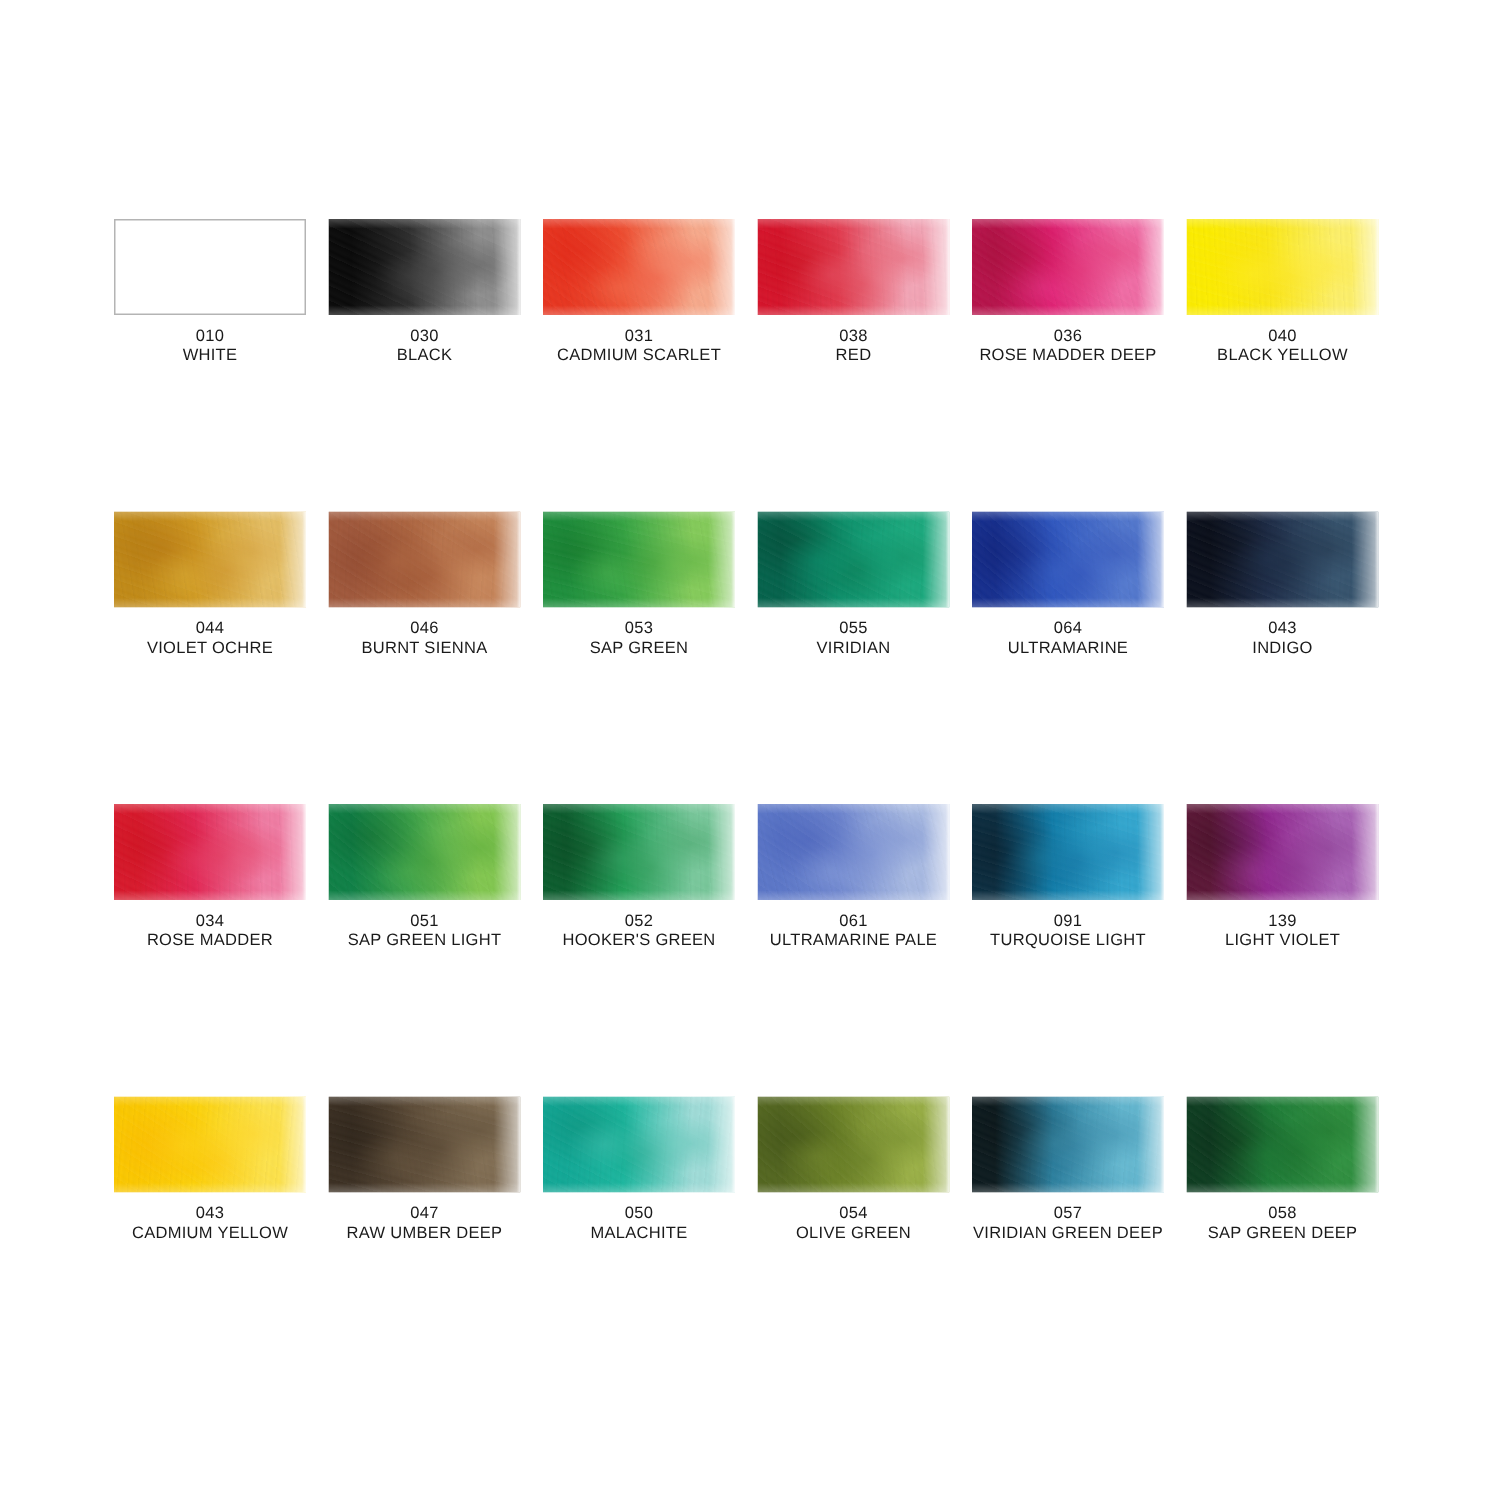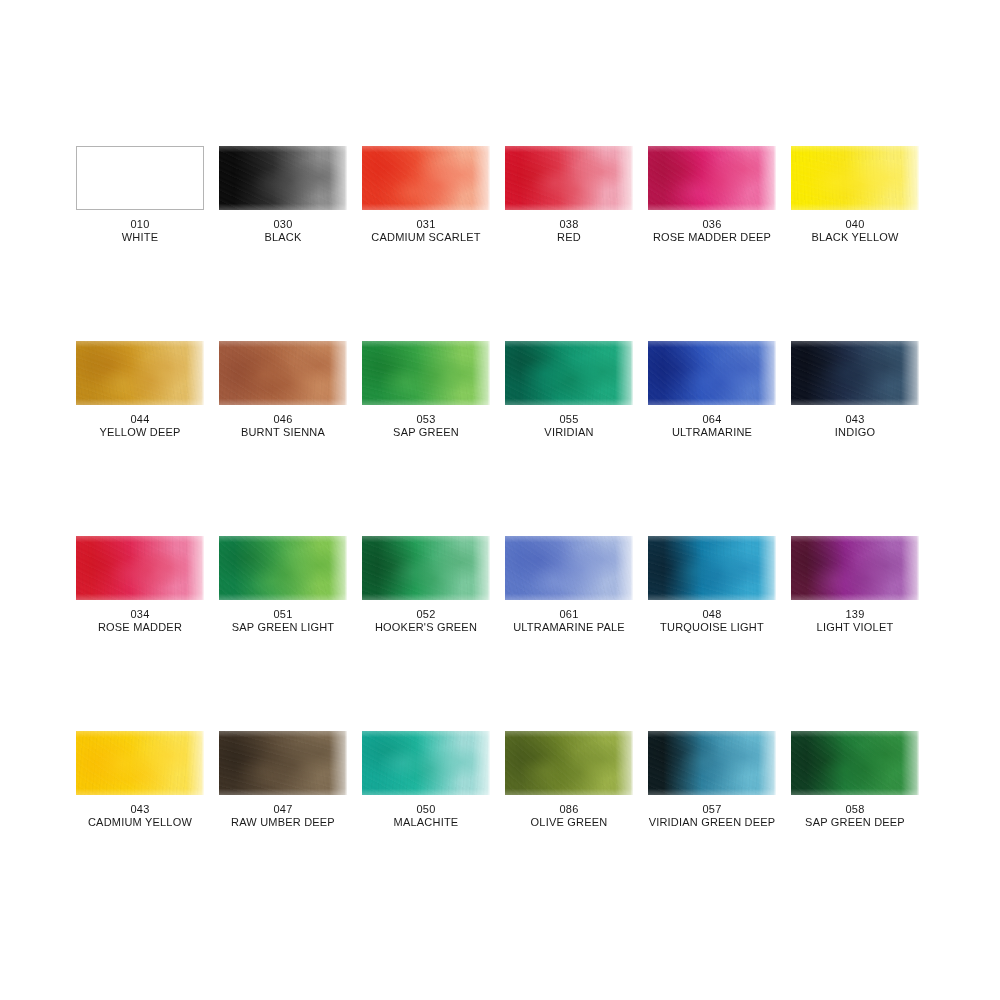--- a/index.html
+++ b/index.html
@@ -182,21 +182,21 @@
       <div class="swatch-row">
         <div class="swatch-cell">
           <div class="swatch-chip">
             <div class="chip-wash" style="background: linear-gradient(90deg, rgb(193, 138, 22) 0%, rgb(193, 138, 22) 12%, rgb(209, 155, 34) 42%, rgb(228, 189, 98) 78%, rgb(228, 189, 98) 100%);"></div>
             <div class="chip-tex" style="background: radial-gradient(46% 62% at 25% 37%, rgb(193, 138, 22) 0%, rgba(255, 255, 255, 0) 70%), radial-gradient(34% 48% at 59% 61%, rgb(209, 155, 34) 0%, rgba(255, 255, 255, 0) 72%), radial-gradient(28% 40% at 72% 43%, rgb(209, 155, 34) 0%, rgba(255, 255, 255, 0) 75%), repeating-linear-gradient(81deg, rgba(0, 0, 0, 0.1) 0px, rgba(0, 0, 0, 0) 2px, rgba(0, 0, 0, 0.06) 4px, rgba(0, 0, 0, 0) 7px);"></div>
             <div class="chip-tex2" style="background: radial-gradient(40% 55% at 69% 51%, rgb(228, 189, 98) 0%, rgba(0, 0, 0, 0) 70%), radial-gradient(26% 34% at 37% 65%, rgb(228, 189, 98) 0%, rgba(0, 0, 0, 0) 74%), repeating-linear-gradient(19deg, rgba(255, 255, 255, 0.22) 0px, rgba(255, 255, 255, 0) 3px, rgba(255, 255, 255, 0.12) 5px, rgba(255, 255, 255, 0) 9px);"></div>
             <div class="chip-edge" style="background: linear-gradient(90deg, rgba(255, 255, 255, 0) 86%, rgba(255, 255, 255, 0.55) 98%, rgba(255, 255, 255, 0.9) 100%), linear-gradient(rgba(255, 255, 255, 0.25) 0%, rgba(255, 255, 255, 0) 10%, rgba(255, 255, 255, 0) 90%, rgba(255, 255, 255, 0.25) 100%);"></div>
           </div>
           <div class="swatch-label">
             <span class="swatch-code">044</span>
-            <span class="swatch-name">YELLOW DEEP</span>
+            <span class="swatch-name">VIOLET OCHRE</span>
           </div>
         </div>
         <div class="swatch-cell">
           <div class="swatch-chip">
             <div class="chip-wash" style="background: linear-gradient(90deg, rgb(160, 88, 59) 0%, rgb(160, 88, 59) 12%, rgb(173, 101, 64) 42%, rgb(196, 130, 87) 78%, rgb(196, 130, 87) 100%);"></div>
             <div class="chip-tex" style="background: radial-gradient(46% 62% at 27% 50%, rgb(160, 88, 59) 0%, rgba(255, 255, 255, 0) 70%), radial-gradient(34% 48% at 54% 67%, rgb(173, 101, 64) 0%, rgba(255, 255, 255, 0) 72%), radial-gradient(28% 40% at 78% 39%, rgb(173, 101, 64) 0%, rgba(255, 255, 255, 0) 75%), repeating-linear-gradient(94deg, rgba(0, 0, 0, 0.1) 0px, rgba(0, 0, 0, 0) 2px, rgba(0, 0, 0, 0.06) 4px, rgba(0, 0, 0, 0) 7px);"></div>
             <div class="chip-tex2" style="background: radial-gradient(40% 55% at 69% 64%, rgb(196, 130, 87) 0%, rgba(0, 0, 0, 0) 70%), radial-gradient(26% 34% at 35% 52%, rgb(196, 130, 87) 0%, rgba(0, 0, 0, 0) 74%), repeating-linear-gradient(32deg, rgba(255, 255, 255, 0.22) 0px, rgba(255, 255, 255, 0) 3px, rgba(255, 255, 255, 0.12) 5px, rgba(255, 255, 255, 0) 9px);"></div>
             <div class="chip-edge" style="background: linear-gradient(90deg, rgba(255, 255, 255, 0) 86%, rgba(255, 255, 255, 0.55) 98%, rgba(255, 255, 255, 0.9) 100%), linear-gradient(rgba(255, 255, 255, 0.25) 0%, rgba(255, 255, 255, 0) 10%, rgba(255, 255, 255, 0) 90%, rgba(255, 255, 255, 0.25) 100%);"></div>
           </div>
           <div class="swatch-label">
@@ -303,21 +303,21 @@
           </div>
         </div>
         <div class="swatch-cell">
           <div class="swatch-chip">
             <div class="chip-wash" style="background: linear-gradient(90deg, rgb(11, 45, 64) 0%, rgb(11, 45, 64) 12%, rgb(16, 124, 169) 42%, rgb(50, 166, 207) 78%, rgb(50, 166, 207) 100%);"></div>
             <div class="chip-tex" style="background: radial-gradient(46% 62% at 18% 50%, rgb(11, 45, 64) 0%, rgba(255, 255, 255, 0) 70%), radial-gradient(34% 48% at 55% 59%, rgb(16, 124, 169) 0%, rgba(255, 255, 255, 0) 72%), radial-gradient(28% 40% at 75% 51%, rgb(16, 124, 169) 0%, rgba(255, 255, 255, 0) 75%), repeating-linear-gradient(88deg, rgba(0, 0, 0, 0.1) 0px, rgba(0, 0, 0, 0) 2px, rgba(0, 0, 0, 0.06) 4px, rgba(0, 0, 0, 0) 7px);"></div>
             <div class="chip-tex2" style="background: radial-gradient(40% 55% at 63% 47%, rgb(50, 166, 207) 0%, rgba(0, 0, 0, 0) 70%), radial-gradient(26% 34% at 36% 56%, rgb(50, 166, 207) 0%, rgba(0, 0, 0, 0) 74%), repeating-linear-gradient(16deg, rgba(255, 255, 255, 0.22) 0px, rgba(255, 255, 255, 0) 3px, rgba(255, 255, 255, 0.12) 5px, rgba(255, 255, 255, 0) 9px);"></div>
             <div class="chip-edge" style="background: linear-gradient(90deg, rgba(255, 255, 255, 0) 86%, rgba(255, 255, 255, 0.55) 98%, rgba(255, 255, 255, 0.9) 100%), linear-gradient(rgba(255, 255, 255, 0.25) 0%, rgba(255, 255, 255, 0) 10%, rgba(255, 255, 255, 0) 90%, rgba(255, 255, 255, 0.25) 100%);"></div>
           </div>
           <div class="swatch-label">
-            <span class="swatch-code">048</span>
+            <span class="swatch-code">091</span>
             <span class="swatch-name">TURQUOISE LIGHT</span>
           </div>
         </div>
         <div class="swatch-cell">
           <div class="swatch-chip">
             <div class="chip-wash" style="background: linear-gradient(90deg, rgb(91, 22, 54) 0%, rgb(91, 22, 54) 12%, rgb(145, 38, 143) 42%, rgb(168, 97, 180) 78%, rgb(168, 97, 180) 100%);"></div>
             <div class="chip-tex" style="background: radial-gradient(46% 62% at 20% 40%, rgb(91, 22, 54) 0%, rgba(255, 255, 255, 0) 70%), radial-gradient(34% 48% at 59% 65%, rgb(145, 38, 143) 0%, rgba(255, 255, 255, 0) 72%), radial-gradient(28% 40% at 74% 47%, rgb(145, 38, 143) 0%, rgba(255, 255, 255, 0) 75%), repeating-linear-gradient(75deg, rgba(0, 0, 0, 0.1) 0px, rgba(0, 0, 0, 0) 2px, rgba(0, 0, 0, 0.06) 4px, rgba(0, 0, 0, 0) 7px);"></div>
             <div class="chip-tex2" style="background: radial-gradient(40% 55% at 63% 60%, rgb(168, 97, 180) 0%, rgba(0, 0, 0, 0) 70%), radial-gradient(26% 34% at 34% 68%, rgb(168, 97, 180) 0%, rgba(0, 0, 0, 0) 74%), repeating-linear-gradient(29deg, rgba(255, 255, 255, 0.22) 0px, rgba(255, 255, 255, 0) 3px, rgba(255, 255, 255, 0.12) 5px, rgba(255, 255, 255, 0) 9px);"></div>
             <div class="chip-edge" style="background: linear-gradient(90deg, rgba(255, 255, 255, 0) 86%, rgba(255, 255, 255, 0.55) 98%, rgba(255, 255, 255, 0.9) 100%), linear-gradient(rgba(255, 255, 255, 0.25) 0%, rgba(255, 255, 255, 0) 10%, rgba(255, 255, 255, 0) 90%, rgba(255, 255, 255, 0.25) 100%);"></div>
           </div>
@@ -365,21 +365,21 @@
           </div>
         </div>
         <div class="swatch-cell">
           <div class="swatch-chip">
             <div class="chip-wash" style="background: linear-gradient(90deg, rgb(83, 102, 31) 0%, rgb(83, 102, 31) 12%, rgb(109, 131, 39) 42%, rgb(151, 173, 68) 78%, rgb(151, 173, 68) 100%);"></div>
             <div class="chip-tex" style="background: radial-gradient(46% 62% at 23% 44%, rgb(83, 102, 31) 0%, rgba(255, 255, 255, 0) 70%), radial-gradient(34% 48% at 58% 65%, rgb(109, 131, 39) 0%, rgba(255, 255, 255, 0) 72%), radial-gradient(28% 40% at 76% 45%, rgb(109, 131, 39) 0%, rgba(255, 255, 255, 0) 75%), repeating-linear-gradient(82deg, rgba(0, 0, 0, 0.1) 0px, rgba(0, 0, 0, 0) 2px, rgba(0, 0, 0, 0.06) 4px, rgba(0, 0, 0, 0) 7px);"></div>
             <div class="chip-tex2" style="background: radial-gradient(40% 55% at 70% 62%, rgb(151, 173, 68) 0%, rgba(0, 0, 0, 0) 70%), radial-gradient(26% 34% at 30% 62%, rgb(151, 173, 68) 0%, rgba(0, 0, 0, 0) 74%), repeating-linear-gradient(41deg, rgba(255, 255, 255, 0.22) 0px, rgba(255, 255, 255, 0) 3px, rgba(255, 255, 255, 0.12) 5px, rgba(255, 255, 255, 0) 9px);"></div>
             <div class="chip-edge" style="background: linear-gradient(90deg, rgba(255, 255, 255, 0) 86%, rgba(255, 255, 255, 0.55) 98%, rgba(255, 255, 255, 0.9) 100%), linear-gradient(rgba(255, 255, 255, 0.25) 0%, rgba(255, 255, 255, 0) 10%, rgba(255, 255, 255, 0) 90%, rgba(255, 255, 255, 0.25) 100%);"></div>
           </div>
           <div class="swatch-label">
-            <span class="swatch-code">086</span>
+            <span class="swatch-code">054</span>
             <span class="swatch-name">OLIVE GREEN</span>
           </div>
         </div>
         <div class="swatch-cell">
           <div class="swatch-chip">
             <div class="chip-wash" style="background: linear-gradient(90deg, rgb(12, 26, 30) 0%, rgb(12, 26, 30) 12%, rgb(43, 127, 158) 42%, rgb(98, 182, 207) 78%, rgb(98, 182, 207) 100%);"></div>
             <div class="chip-tex" style="background: radial-gradient(46% 62% at 25% 34%, rgb(12, 26, 30) 0%, rgba(255, 255, 255, 0) 70%), radial-gradient(34% 48% at 53% 52%, rgb(43, 127, 158) 0%, rgba(255, 255, 255, 0) 72%), radial-gradient(28% 40% at 75% 41%, rgb(43, 127, 158) 0%, rgba(255, 255, 255, 0) 75%), repeating-linear-gradient(95deg, rgba(0, 0, 0, 0.1) 0px, rgba(0, 0, 0, 0) 2px, rgba(0, 0, 0, 0.06) 4px, rgba(0, 0, 0, 0) 7px);"></div>
             <div class="chip-tex2" style="background: radial-gradient(40% 55% at 70% 54%, rgb(98, 182, 207) 0%, rgba(0, 0, 0, 0) 70%), radial-gradient(26% 34% at 43% 49%, rgb(98, 182, 207) 0%, rgba(0, 0, 0, 0) 74%), repeating-linear-gradient(23deg, rgba(255, 255, 255, 0.22) 0px, rgba(255, 255, 255, 0) 3px, rgba(255, 255, 255, 0.12) 5px, rgba(255, 255, 255, 0) 9px);"></div>
             <div class="chip-edge" style="background: linear-gradient(90deg, rgba(255, 255, 255, 0) 86%, rgba(255, 255, 255, 0.55) 98%, rgba(255, 255, 255, 0.9) 100%), linear-gradient(rgba(255, 255, 255, 0.25) 0%, rgba(255, 255, 255, 0) 10%, rgba(255, 255, 255, 0) 90%, rgba(255, 255, 255, 0.25) 100%);"></div>
           </div>

